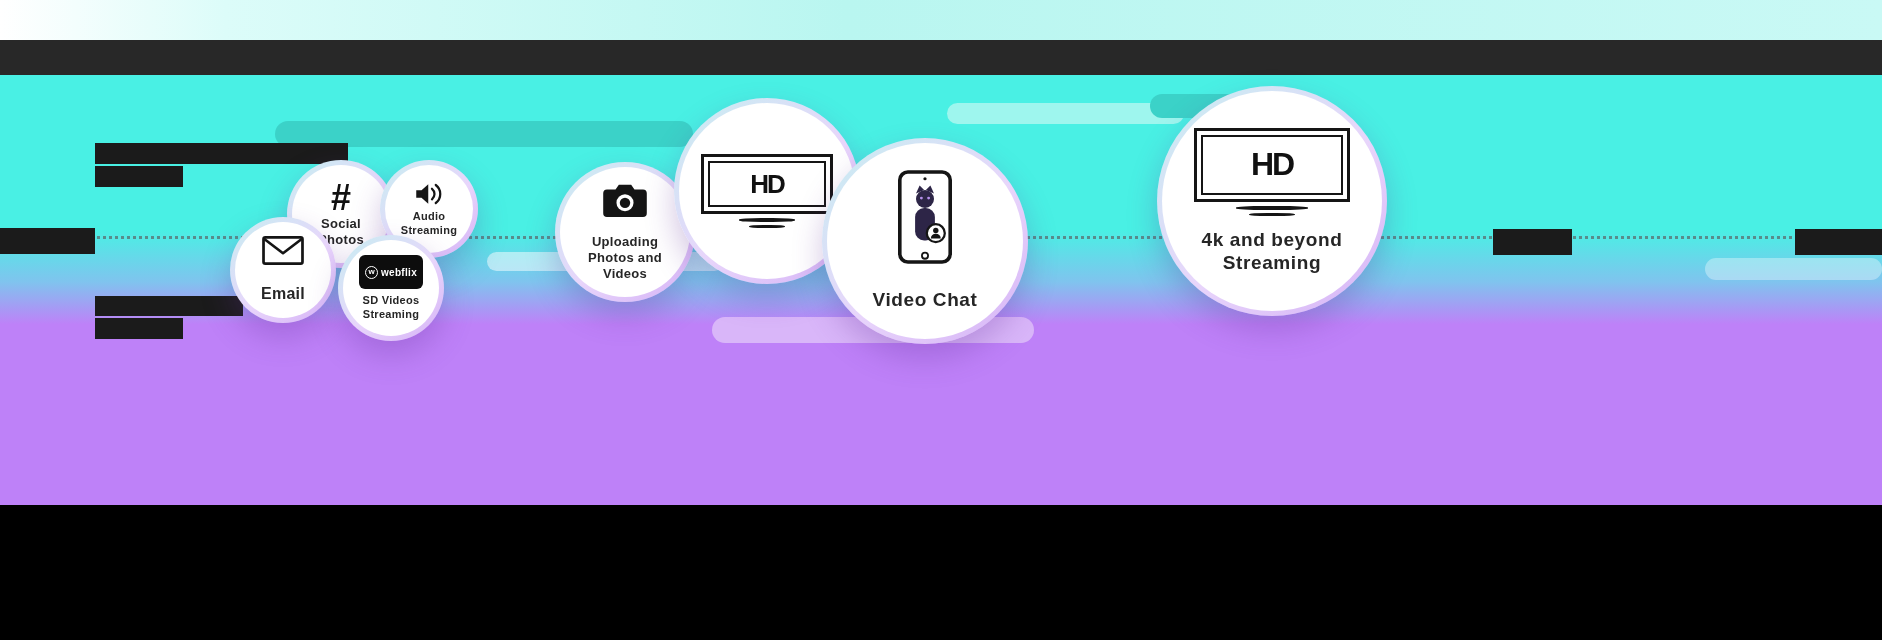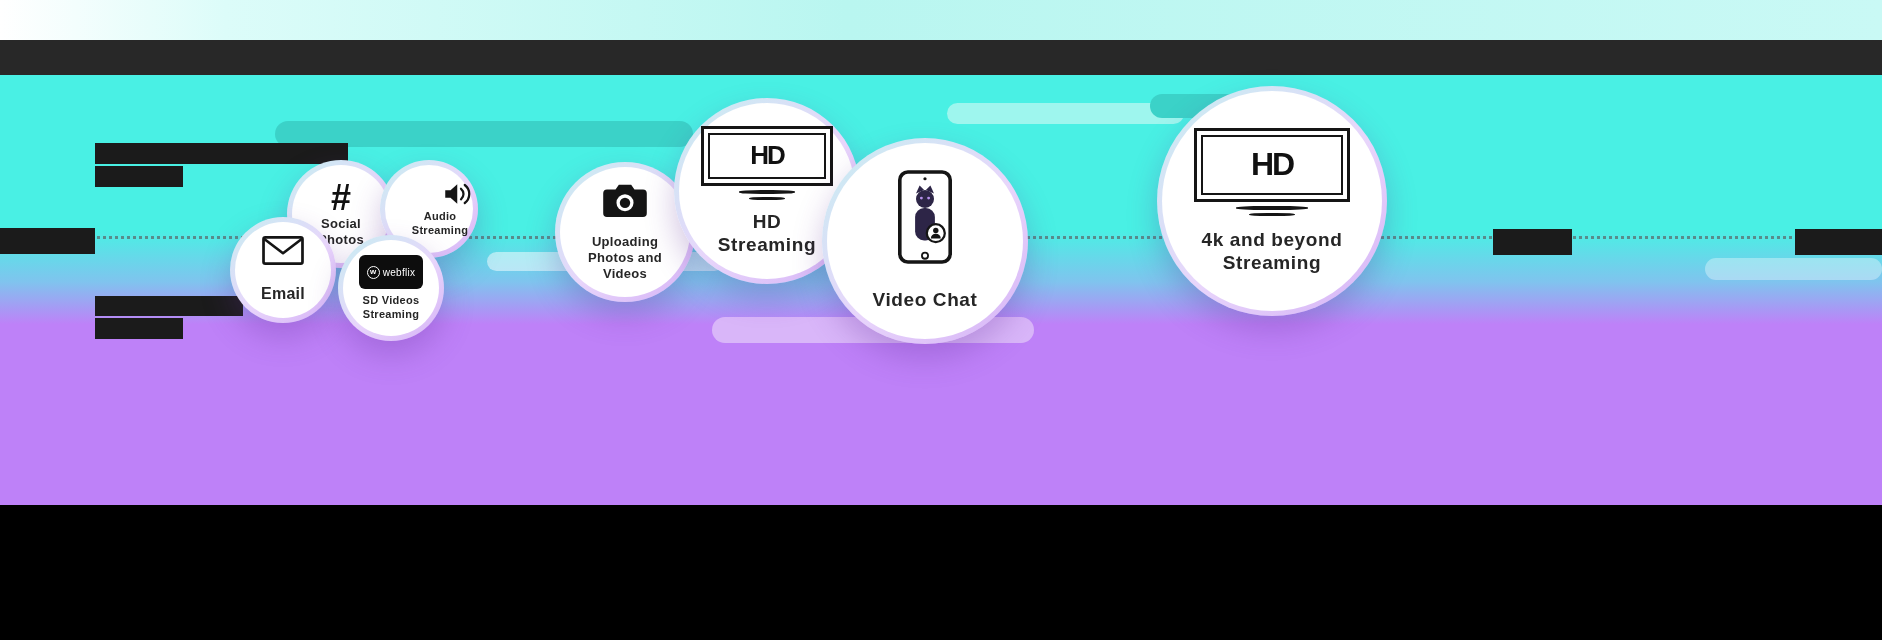--- a/index.html
+++ b/index.html
@@ -49,21 +49,21 @@
   .lbl{color:#262626;letter-spacing:.3px;line-height:1.22;}
   .lbl-sm{font-size:11px;font-weight:700;}
   .lbl-md{font-size:13px;font-weight:700;}
   .lbl-lg{font-size:19px;font-weight:600;letter-spacing:.6px;}
 
   .b-email{left:230px;top:217px;width:96px;height:96px;z-index:6;gap:19px;}
   .b-email .lbl{font-size:16px;font-weight:600;}
   .b-social{left:287px;top:160px;width:98px;height:98px;z-index:4;gap:0px;}
   .b-social .hash{font-size:36px;font-weight:800;color:#111;line-height:1;}
   .b-social .lbl{width:58px;}
-  .b-audio{left:380px;top:160px;width:88px;height:88px;z-index:4;gap:3px;align-items:flex-end;}
+  .b-audio{left:380px;top:160px;width:88px;height:88px;z-index:4;gap:3px;}
   .b-audio .lbl{width:66px;}
   .b-sd{left:338px;top:235px;width:96px;height:96px;z-index:7;gap:5px;}
   .b-sd .lbl{width:80px;font-weight:800;}
   .b-upload{left:555px;top:162px;width:130px;height:130px;z-index:4;gap:16px;}
   .b-upload .lbl{width:112px;}
   .b-hd{left:674px;top:98px;width:176px;height:176px;z-index:4;gap:10px;}
   .b-hd .lbl{width:112px;}
   .b-vchat{left:822px;top:138px;width:196px;height:196px;z-index:5;gap:24px;}
   .b-4k{left:1157px;top:86px;width:220px;height:220px;z-index:4;gap:12px;}
   .b-4k .lbl{width:160px;}
@@ -80,21 +80,21 @@
   .tv-stand1{height:4px;background:#151515;border-radius:40%;margin-top:4px;}
   .tv-stand2{height:3px;background:#151515;border-radius:40%;margin-top:3px;}
   .stand-hd1{width:56px;} .stand-hd2{width:36px;}
   .stand-4k1{width:72px;} .stand-4k2{width:46px;}
 
   
   .webflix{background:#0d0d0d;border-radius:6px;width:64px;height:34px;
     display:flex;align-items:center;justify-content:center;gap:3px;}
   .wf-mark{width:11px;height:11px;border:1.5px solid #fff;border-radius:50%;
     color:#fff;font-size:8px;font-weight:700;display:flex;align-items:center;justify-content:center;line-height:1;}
-  .wf-name{color:#fff;font-size:10px;font-weight:400;letter-spacing:.3px;}
+  .wf-name{color:#fff;font-size:10px;font-weight:700;letter-spacing:.3px;}
 
   .icon-wrap{display:flex;align-items:center;justify-content:center;}
 </style>
 </head>
 <body>
 
 <div class="stage">
 
   <div class="strip-top"></div>
   <div class="bar-dark"></div>
@@ -166,21 +166,20 @@
   <div class="bubble b-hd">
     <span style="display:flex;flex-direction:column;align-items:center;">
       <span class="tv tv-hd">
         <span class="tv-inner">
           <span class="tv-text">HD</span>
         </span>
       </span>
       <span class="tv-stand1 stand-hd1"></span>
       <span class="tv-stand2 stand-hd2"></span>
     </span>
-    <span class="lbl lbl-lg">HD Streaming</span>
   </div>
 
   <div class="bubble b-vchat">
     <span class="icon-wrap">
       <svg viewBox="0 0 60 104" width="54" height="94">
         <rect x="2" y="2" width="56" height="100" rx="9" fill="#ffffff" stroke="#151515" stroke-width="4"></rect>
         <circle cx="30" cy="9.5" r="1.8" fill="#151515"></circle>
         <circle cx="30" cy="95" r="3.4" fill="none" stroke="#151515" stroke-width="2"></circle>
         <g>
           <path d="M20 26 l4-9 5 5 Z" fill="#2d2547"></path>

